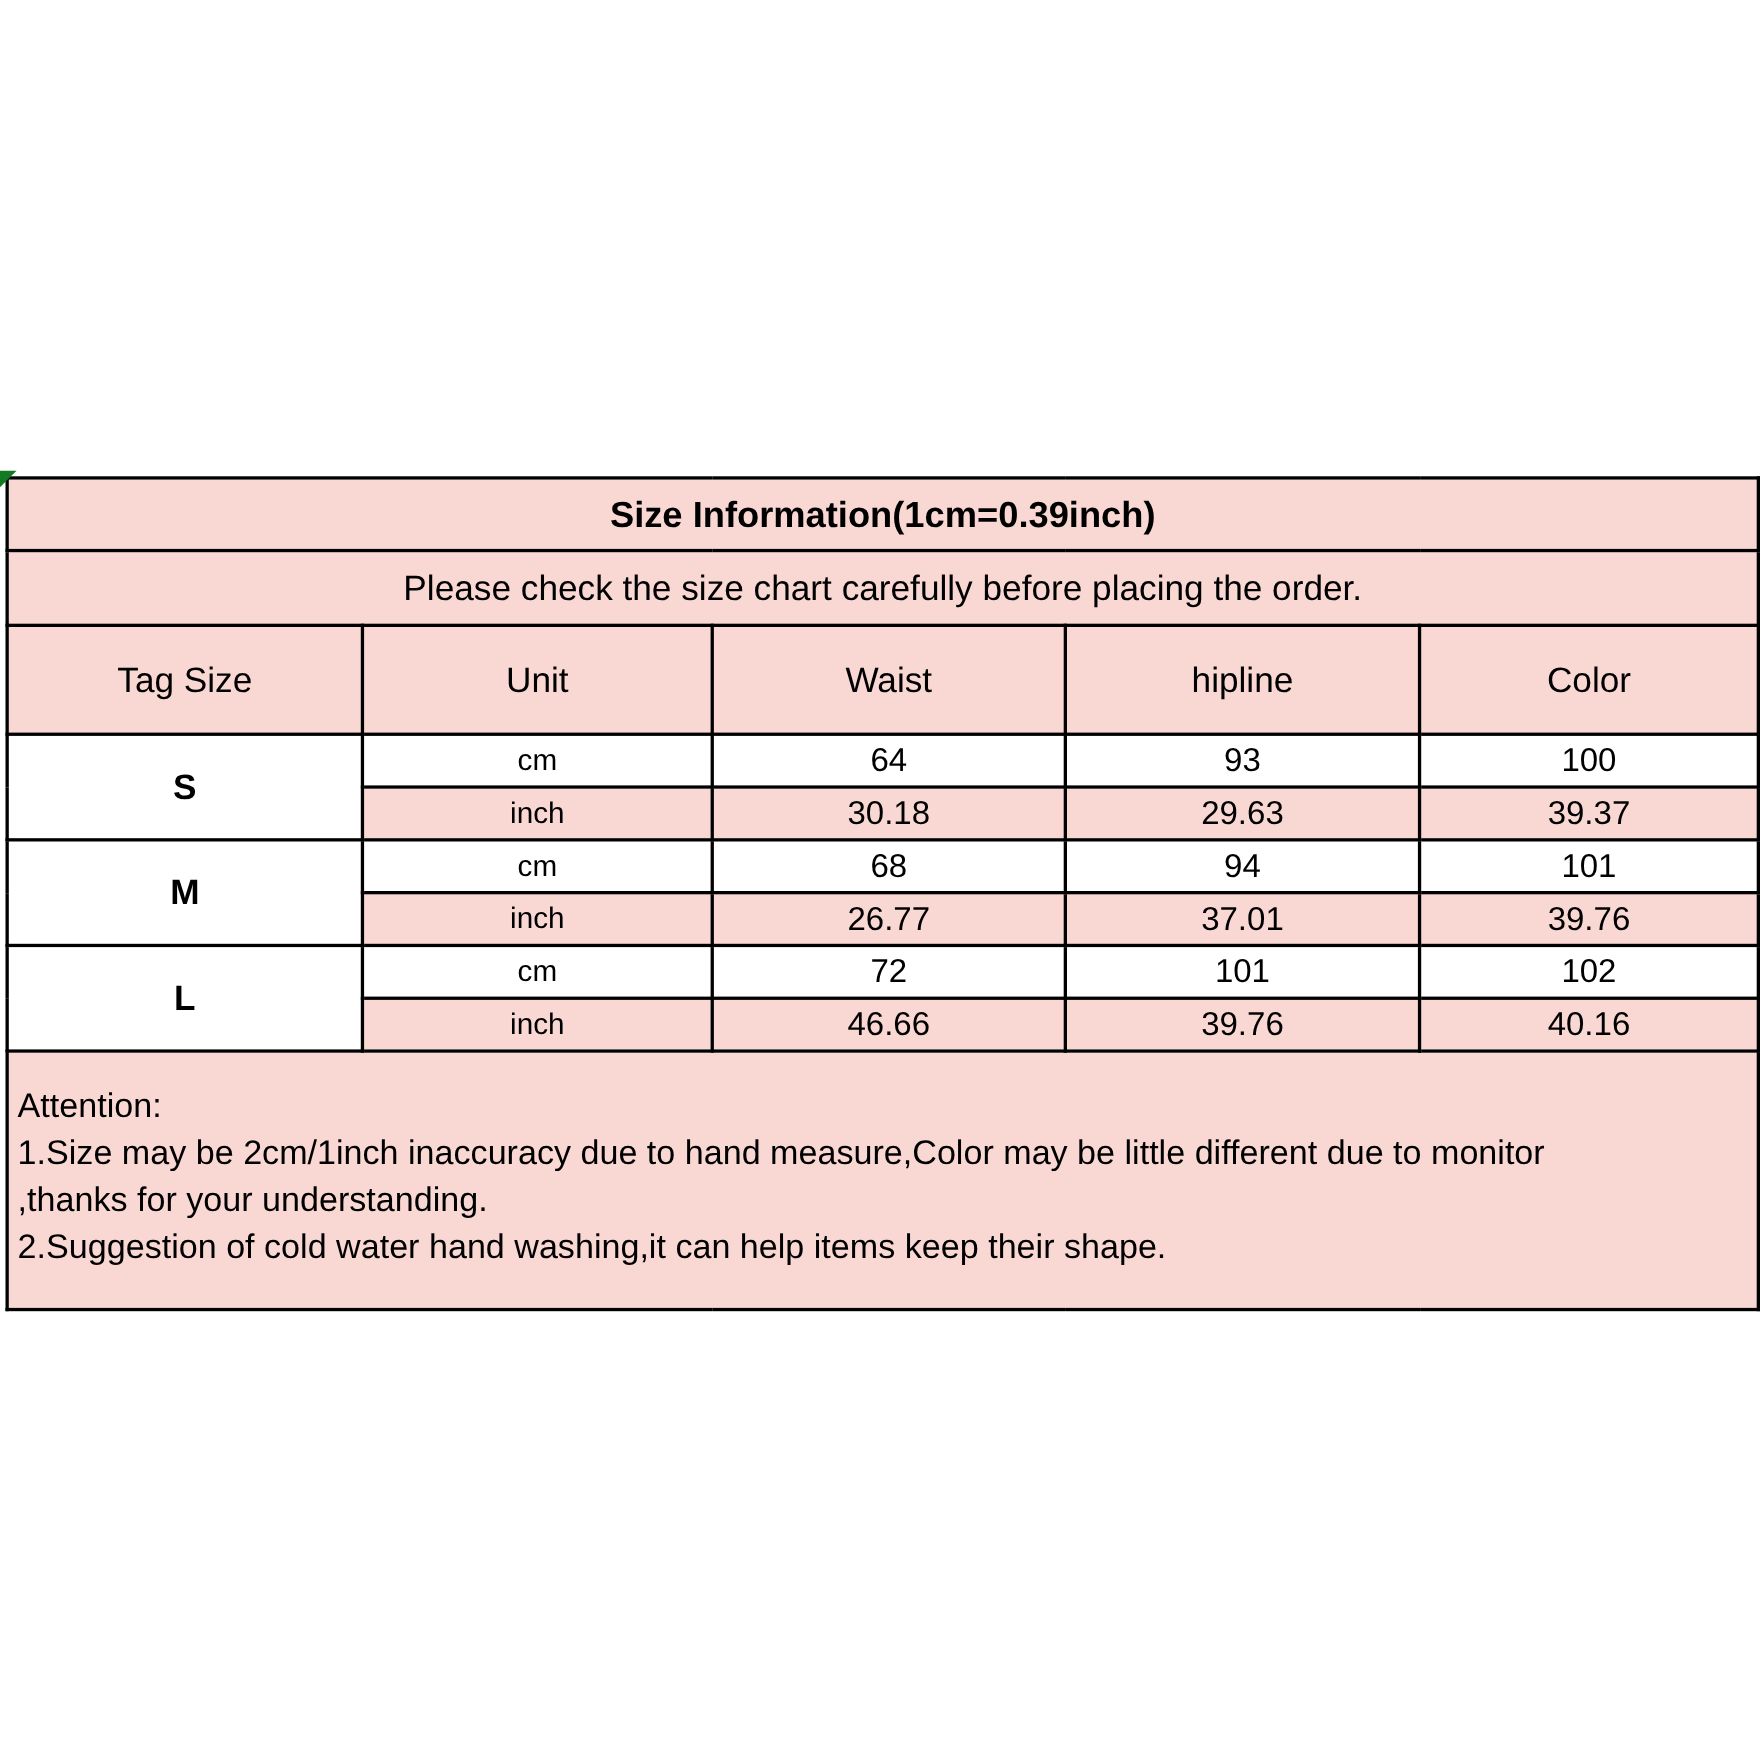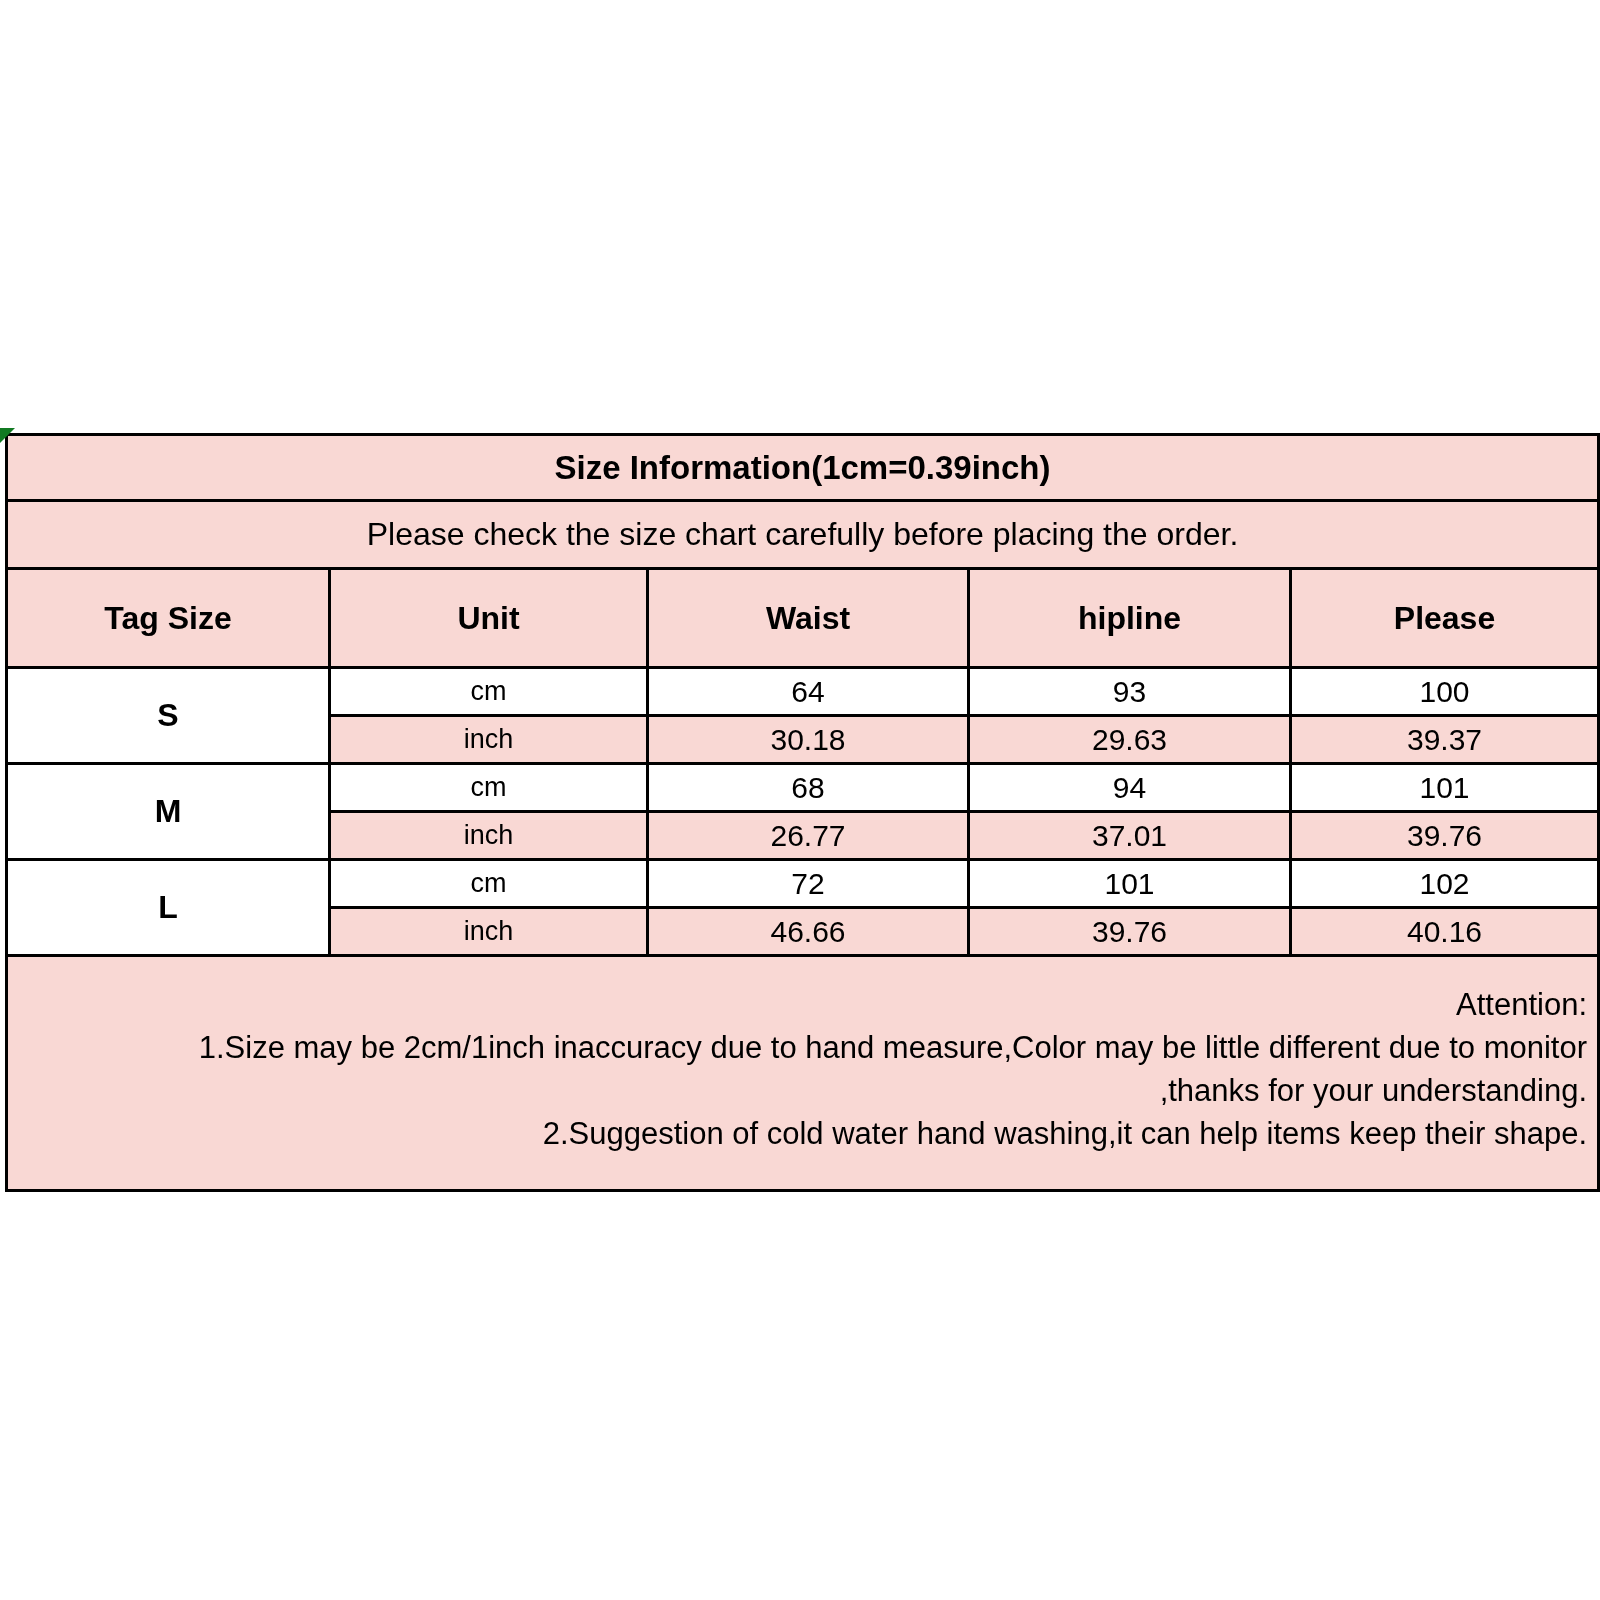--- a/index.html
+++ b/index.html
@@ -46,39 +46,39 @@
     font-weight: bold;
   }
   tr.subtitle-row td {
     height: 65px;
     font-size: 32px;
     margin-top: 36px;
   }
   tr.header-row th {
     height: 96px;
     font-size: 32px;
-    font-weight: bold;
+    font-weight: normal;
   }
   td.size-label {
     font-size: 32px;
     font-weight: bold;
     background: #ffffff;
   }
   tr.data-row td { height: 45px; }
   td.unit-cell { font-size: 27px; }
   td.value-cell { font-size: 30px; }
   tr.attention-row td {
     height: 198px;
     text-align: left;
     vertical-align: top;
     padding: 26px 10px 8px 8px;
     font-size: 31px;
     line-height: 43px;
   }
-  .attn-line { white-space: nowrap; text-align: right; }
+  .attn-line { white-space: nowrap; }
 </style>
 </head>
 <body>
 
 <div class="page">
   <div class="chart-wrap">
     <div class="corner-marker"></div>
     <table class="size-table">
       <colgroup>
         <col style="width:323px">
@@ -92,21 +92,21 @@
           <td colspan="5" class="pink">Size Information(1cm=0.39inch)</td>
         </tr>
         <tr class="subtitle-row">
           <td colspan="5" class="pink">Please check the size chart carefully before placing the order.</td>
         </tr>
         <tr class="header-row">
           <th class="pink">Tag Size</th>
           <th class="pink">Unit</th>
           <th class="pink">Waist</th>
           <th class="pink">hipline</th>
-          <th class="pink">Please</th>
+          <th class="pink">Color</th>
         </tr>
 
         <tr class="data-row">
           <td rowspan="2" class="size-label">S</td>
           <td class="white unit-cell">cm</td>
           <td class="white value-cell">64</td>
           <td class="white value-cell">93</td>
           <td class="white value-cell">100</td>
         </tr>
         <tr class="data-row">

